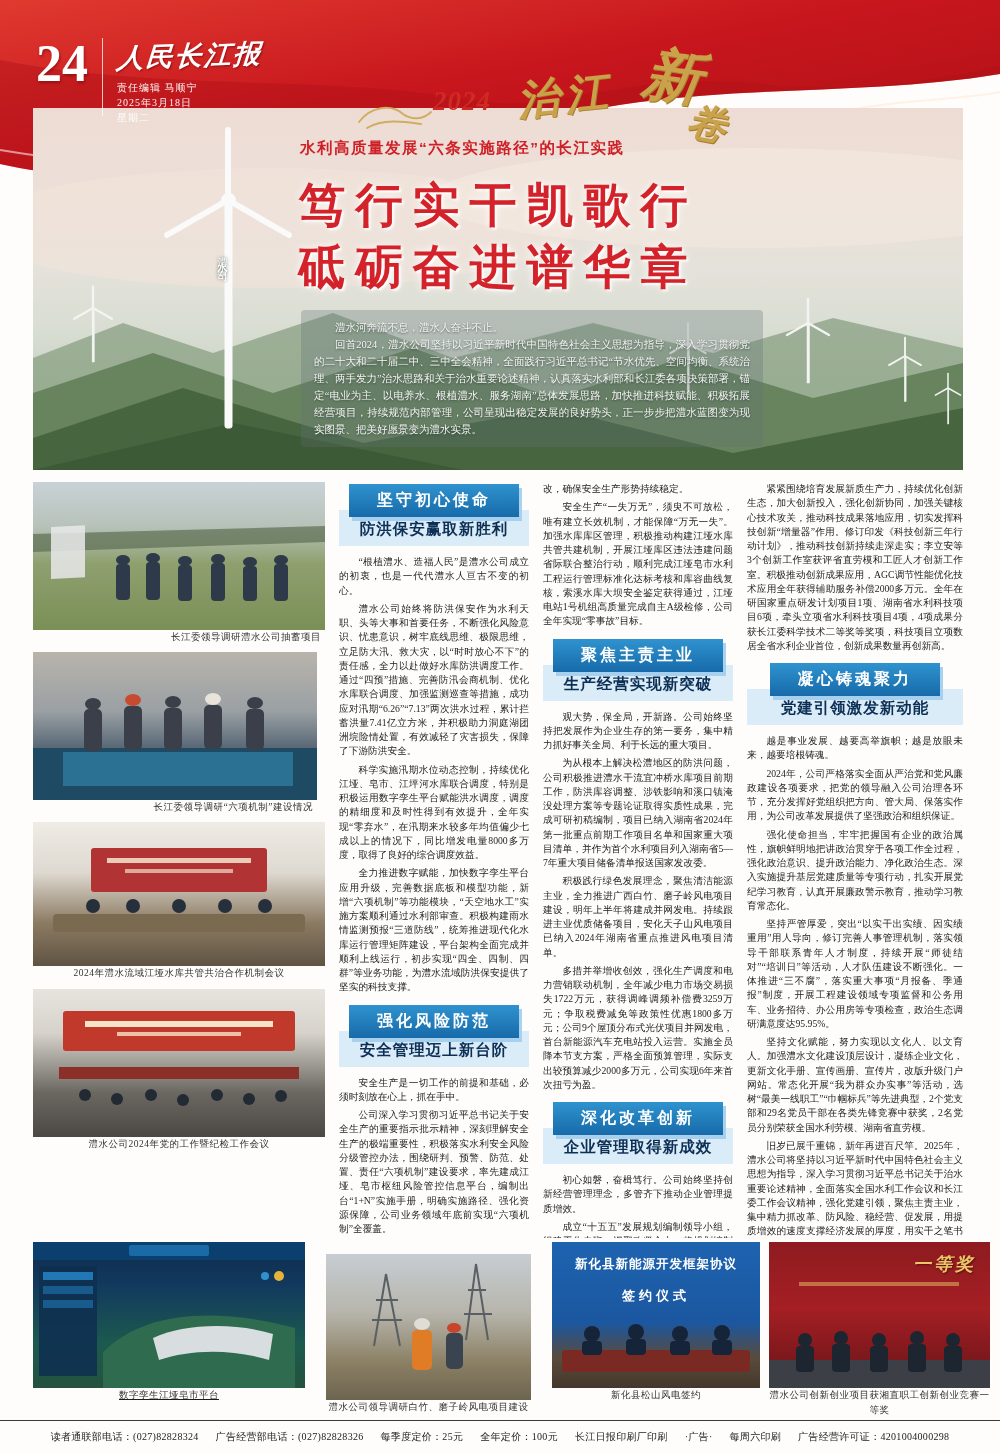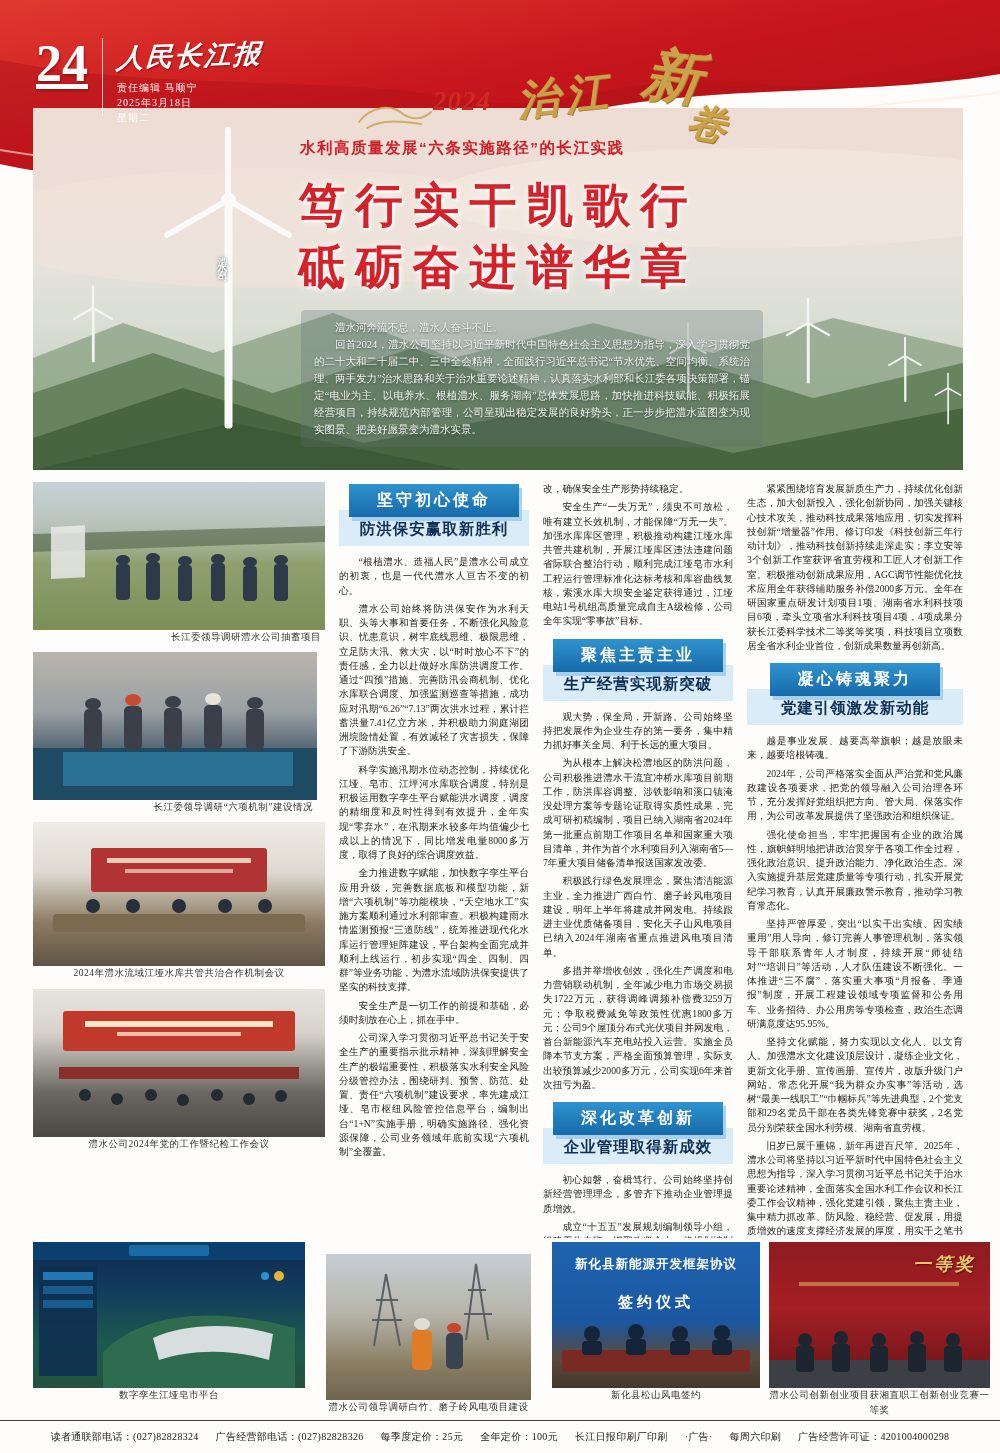--- a/index.html
+++ b/index.html
@@ -2,21 +2,21 @@
 <html><head>
 <meta charset="utf-8">
 <style>
   html,body{margin:0;padding:0;background:#d9d7d1;}
   .page{position:relative;width:1000px;height:1453px;margin:0 auto;background:#fefdfb;overflow:hidden;
         font-family:"Liberation Serif","DejaVu Serif",serif;color:#1c1c1c;}
   
   .masthead{position:relative;height:160px;}
   .banner-svg{position:absolute;top:0;left:0;}
   .mast-left{position:absolute;top:38px;left:36px;display:flex;align-items:flex-start;color:#fff;z-index:3;}
-  .page-num{font-size:52px;font-weight:bold;line-height:1;font-family:"Liberation Serif",serif;text-shadow:1px 2px 3px rgba(120,0,0,.5);text-decoration:underline;}
+  .page-num{font-size:52px;font-weight:bold;line-height:1;font-family:"Liberation Serif",serif;text-shadow:1px 2px 3px rgba(120,0,0,.5);}
   .mast-div{width:1px;height:78px;background:rgba(255,255,255,.75);margin:0 14px;}
   .paper-name{font-size:27px;font-weight:bold;font-style:italic;letter-spacing:2px;transform:skewX(-6deg) rotate(-2deg);text-shadow:1px 1px 2px rgba(100,0,0,.6);}
   .mast-small{font-size:10px;line-height:1.5;margin-top:6px;letter-spacing:1px;opacity:.95;}
   
   .badge{position:absolute;top:52px;left:425px;width:340px;height:96px;z-index:3;}
   .badge-year{position:absolute;left:8px;top:34px;font-size:27px;font-weight:bold;font-style:italic;color:#cf2b25;letter-spacing:1px;}
   .badge-w1{position:absolute;left:92px;top:16px;font-size:42px;font-weight:bold;color:#c9a24b;transform:rotate(-6deg);letter-spacing:6px;font-style:italic;text-shadow:1px 1px 0 #a67f2c;}
   .badge-w2{position:absolute;left:218px;top:-14px;font-size:58px;font-weight:bold;color:#c9a24b;transform:rotate(8deg);font-style:italic;text-shadow:1px 1px 0 #a67f2c;}
   .badge-w3{position:absolute;left:262px;top:44px;font-size:40px;font-weight:bold;color:#c9a24b;transform:rotate(10deg);font-style:italic;text-shadow:1px 1px 0 #a67f2c;}
   .badge-swirl{position:absolute;left:-70px;top:42px;}
@@ -55,21 +55,21 @@
   .subhead{background:#d9ecf8;color:#0d2f55;font-weight:bold;font-size:15.5px;
            padding:9px 2px 6px;letter-spacing:1px;font-family:"Liberation Sans",sans-serif;}
   .para{font-size:9.7px;line-height:1.47;text-align:justify;text-indent:2em;margin:3px 0 4px;}
   .noindent{text-indent:0;}
   
   .bottom-row{position:absolute;top:1242px;left:33px;width:930px;display:flex;gap:9px;}
   .bphoto{position:relative;height:146px;overflow:hidden;}
   .bp1{width:272px;}.bp2{width:205px;}.bp3{width:208px;}.bp4{width:221px;}
   .overlay-sign{position:absolute;top:14px;left:0;width:100%;text-align:center;color:#fff;font-weight:bold;z-index:2;}
   .overlay-sign .t1{font-size:12.5px;letter-spacing:1px;}
-  .overlay-sign .t2{font-size:15px;margin-top:20px;letter-spacing:4px;}
+  .overlay-sign .t2{font-size:13px;margin-top:14px;letter-spacing:4px;}
   .overlay-award{position:absolute;top:10px;right:14px;color:#e8c76a;font-weight:bold;font-size:18px;letter-spacing:3px;z-index:2;font-style:italic;text-shadow:1px 1px 2px #5d0a0a;}
   
   .footer{position:absolute;top:1420px;left:0;width:1000px;border-top:1px solid #3a3a3a;padding-top:9px;
           display:flex;justify-content:center;gap:17px;font-size:10px;color:#1a1a1a;letter-spacing:.3px;}
 </style>
 </head>
 <body>
 
 <div class="page">
 
@@ -271,20 +271,24 @@
 
     <div class="col colA">
       <div class="kicker-wrap" style="margin-top:2px;">
         <div class="kicker">坚守初心使命</div>
         <div class="subhead">防洪保安赢取新胜利</div>
       </div>
       <p class="para">“根植澧水、造福人民”是澧水公司成立的初衷，也是一代代澧水人亘古不变的初心。</p>
       <p class="para">澧水公司始终将防洪保安作为水利天职、头等大事和首要任务，不断强化风险意识、忧患意识，树牢底线思维、极限思维，立足防大汛、救大灾，以“时时放心不下”的责任感，全力以赴做好水库防洪调度工作。通过“四预”措施、完善防汛会商机制、优化水库联合调度、加强监测巡查等措施，成功应对汛期“6.26”“7.13”两次洪水过程，累计拦蓄洪量7.41亿立方米，并积极助力洞庭湖团洲垸险情处置，有效减轻了灾害损失，保障了下游防洪安全。</p>
       <p class="para">科学实施汛期水位动态控制，持续优化江垭、皂市、江坪河水库联合调度，特别是积极运用数字孪生平台赋能洪水调度，调度的精细度和及时性得到有效提升，全年实现“零弃水”，在汛期来水较多年均值偏少七成以上的情况下，同比增发电量8000多万度，取得了良好的综合调度效益。</p>
       <p class="para">全力推进数字赋能，加快数字孪生平台应用升级，完善数据底板和模型功能，新增“六项机制”等功能模块，“天空地水工”实施方案顺利通过水利部审查。积极构建雨水情监测预报“三道防线”，统筹推进现代化水库运行管理矩阵建设，平台架构全面完成并顺利上线运行，初步实现“四全、四制、四群”等业务功能，为澧水流域防洪保安提供了坚实的科技支撑。</p>
+      <div class="kicker-wrap">
+        <div class="kicker">强化风险防范</div>
+        <div class="subhead">安全管理迈上新台阶</div>
+      </div>
       <p class="para">安全生产是一切工作的前提和基础，必须时刻放在心上，抓在手中。</p>
       <p class="para">公司深入学习贯彻习近平总书记关于安全生产的重要指示批示精神，深刻理解安全生产的极端重要性，积极落实水利安全风险分级管控办法，围绕研判、预警、防范、处置、责任“六项机制”建设要求，率先建成江垭、皂市枢纽风险管控信息平台，编制出台“1+N”实施手册，明确实施路径、强化资源保障，公司业务领域年底前实现“六项机制”全覆盖。</p>
 
     </div>
 
     <div class="col colB">
       <p class="para noindent" style="margin-top:0;">改，确保安全生产形势持续稳定。</p>
       <p class="para">安全生产“一失万无”，须臾不可放松，唯有建立长效机制，才能保障“万无一失”。加强水库库区管理，积极推动构建江垭水库共管共建机制，开展江垭库区违法违建问题省际联合整治行动，顺利完成江垭皂市水利工程运行管理标准化达标考核和库容曲线复核，索溪水库大坝安全鉴定获得通过，江垭电站1号机组高质量完成自主A级检修，公司全年实现“零事故”目标。</p>
       <div class="kicker-wrap">
         <div class="kicker">聚焦主责主业</div>
@@ -314,21 +318,21 @@
       <p class="para">坚持严管厚爱，突出“以实干出实绩、因实绩重用”用人导向，修订完善人事管理机制，落实领导干部联系青年人才制度，持续开展“师徒结对”“培训日”等活动，人才队伍建设不断强化。一体推进“三不腐”，落实重大事项“月报备、季通报”制度，开展工程建设领域专项监督和公务用车、业务招待、办公用房等专项检查，政治生态调研满意度达95.95%。</p>
       <p class="para">坚持文化赋能，努力实现以文化人、以文育人。加强澧水文化建设顶层设计，凝练企业文化，更新文化手册、宣传画册、宣传片，改版升级门户网站。常态化开展“我为群众办实事”等活动，选树“最美一线职工”“巾帼标兵”等先进典型，2个党支部和29名党员干部在各类先锋竞赛中获奖，2名党员分别荣获全国水利劳模、湖南省直劳模。</p>
       <p class="para">
         <span>旧岁已展千重锦，新年再进百尺竿。2025年，澧水公司将坚持以习近平新时代中国特色社会主义思想为指导，深入学习贯彻习近平总书记关于治水重要论述精神，全面落实全国水利工作会议和长江委工作会议精神，强化党建引领，聚焦主责主业，集中精力抓改革、防风险、稳经营、促发展，用提质增效的速度支撑经济发展的厚度，用实干之笔书写新时代公司改革发展的新篇章！</span>
         
       </p>
     </div>
   </main>
 
   <section class="bottom-row">
-    <figure class="figure" style="margin:0;width:272px;">
+    <figure class="figure" style="margin:0;width:272px;text-decoration:underline;">
       <div class="bphoto bp1" style="background:linear-gradient(180deg,#0d2b4e 0%,#123a5e 30%,#1c5a4e 70%,#24523e 100%);">
         <svg width="272" height="146" viewBox="0 0 272 146">
             <rect x="0" y="0" width="272" height="18" fill="#0a3f6e"></rect>
             <rect x="96" y="3" width="80" height="11" rx="2" fill="#1a6aa8"></rect>
             <rect x="6" y="24" width="58" height="110" fill="#0e3050" opacity=".9"></rect>
             <rect x="10" y="30" width="50" height="8" fill="#2277b5"></rect>
             <rect x="10" y="44" width="50" height="8" fill="#1a5b8e"></rect>
             <rect x="10" y="58" width="50" height="8" fill="#1a5b8e"></rect>
             <path d="M70,110 C110,70 180,64 262,86 L262,146 L70,146 Z" fill="#2e6b4f"></path>
             <path d="M120,96 C150,82 200,80 240,92 L236,118 C196,106 156,108 126,118 Z" fill="#d8dde0"></path>

